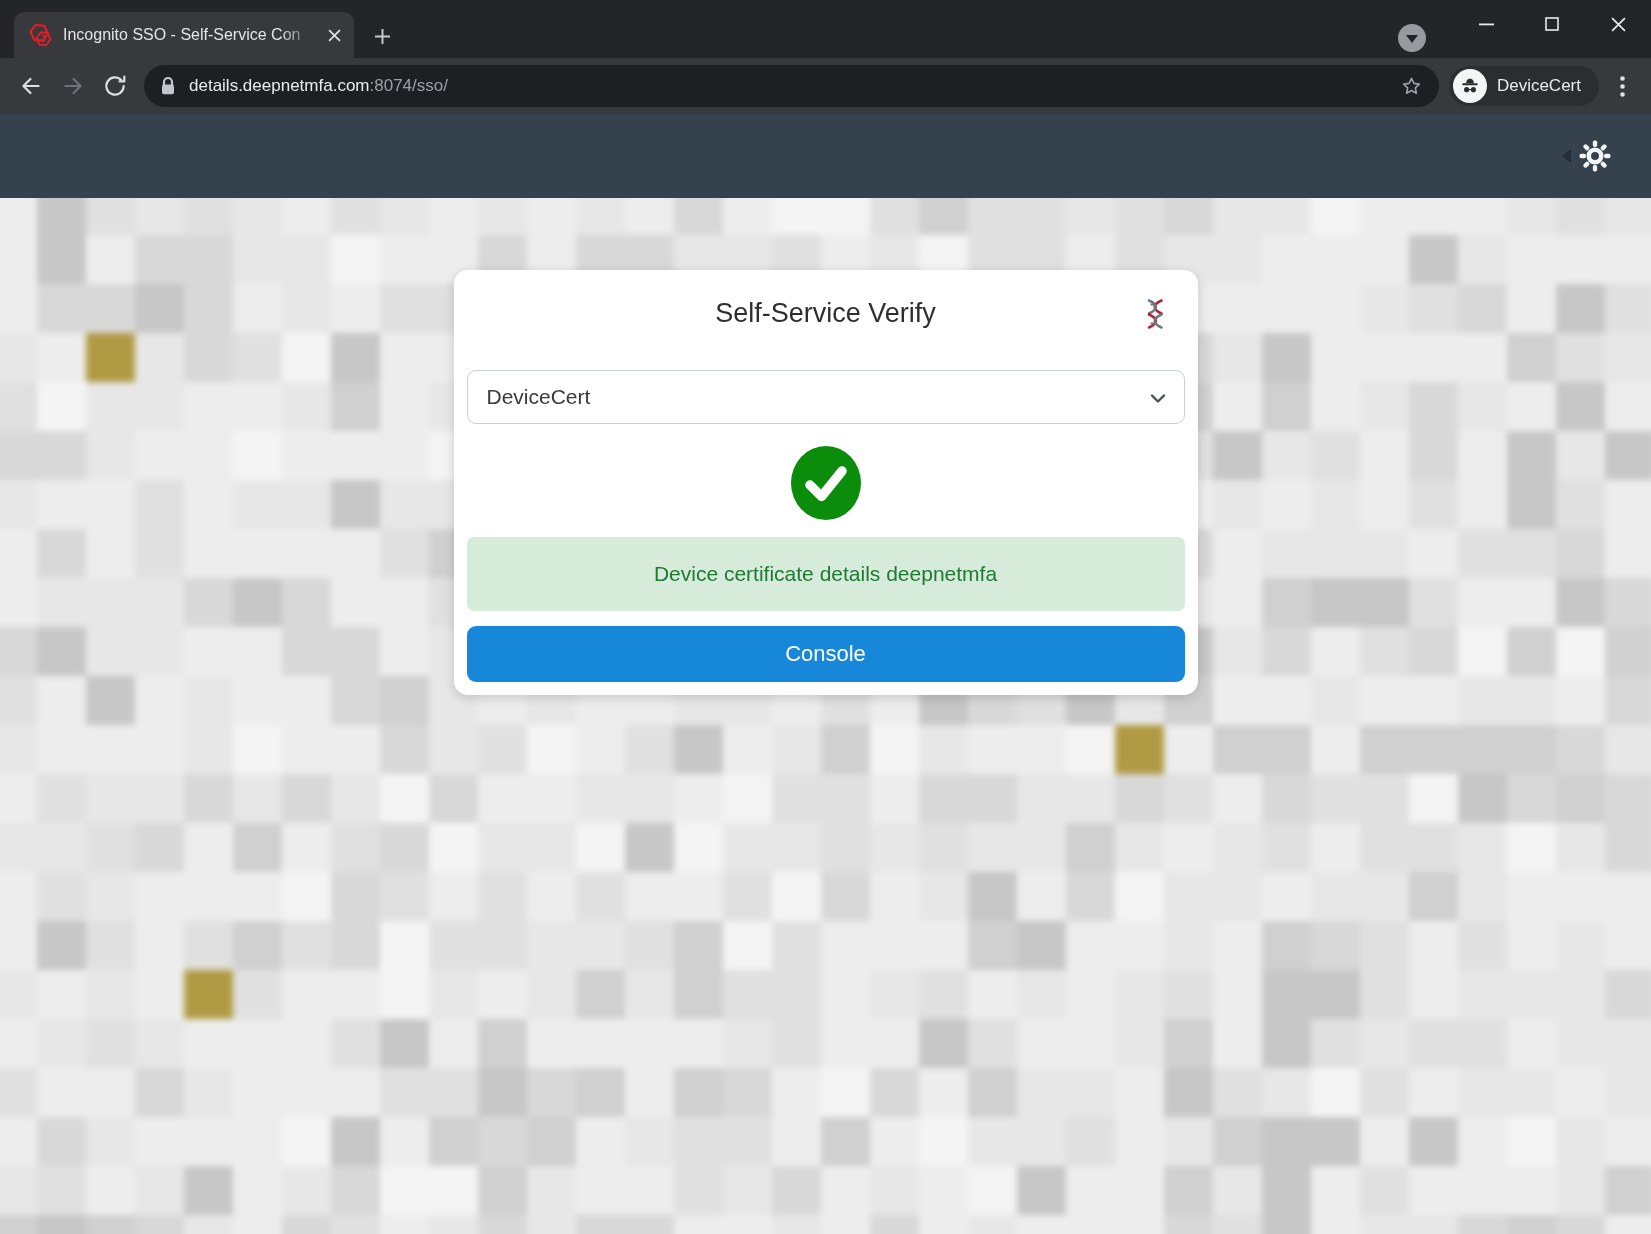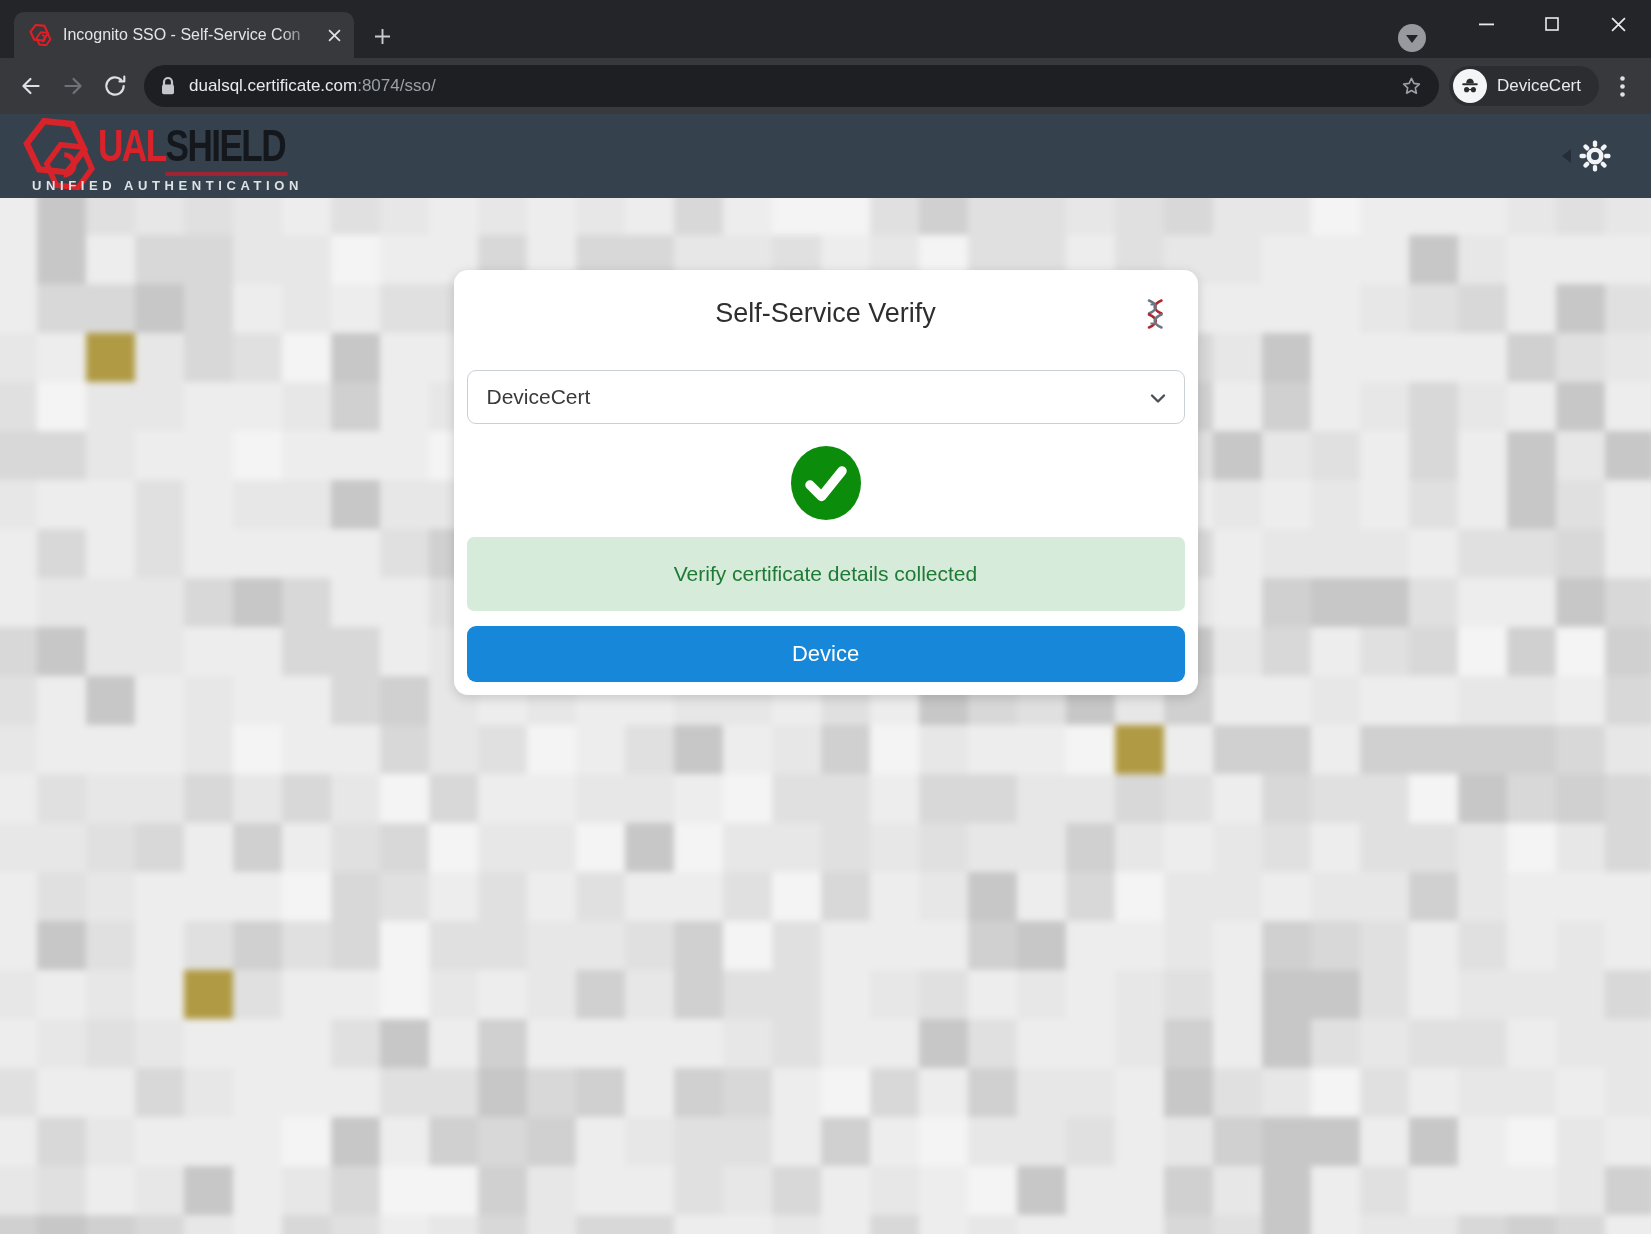--- a/index.html
+++ b/index.html
@@ -161,21 +161,21 @@
           <path d="M20.6 3.4v4.4h-4.4"></path>
         </svg>
     </div>
     <div class="addressbar">
       <span class="lock">
         <svg width="16" height="20" viewBox="0 0 16 20">
             <path d="M4 9V6a4 4 0 0 1 8 0v3" stroke="#c3c7cc" stroke-width="2.2" fill="none"></path>
             <rect x="2" y="8.6" width="12" height="9.6" rx="1.8" fill="#c3c7cc"></rect>
           </svg>
       </span>
-      <span class="url"><span>dualsql.certificate.com</span><span class="dim">:8074/sso/</span></span>
+      <span class="url"><span>details.deepnetmfa.com</span><span class="dim">:8074/sso/</span></span>
       <span class="url-spacer"></span>
       <span class="star">
         <svg width="23" height="23" viewBox="0 0 24 24" fill="none" stroke="#9aa0a6" stroke-width="1.7" stroke-linejoin="round">
             <path d="M12 3.6l2.5 5.2 5.7.7-4.2 3.9 1.1 5.6-5.1-2.8-5.1 2.8 1.1-5.6L3.8 9.5l5.7-.7z"></path>
           </svg>
       </span>
     </div>
     <div class="incognito-chip">
       <span class="incog-circle">
         <svg width="22" height="22" viewBox="0 0 24 24" fill="#2a2c2f">
@@ -191,31 +191,20 @@
     <div class="menu-dots">
       <svg width="5" height="21" viewBox="0 0 5 21" fill="#dfe1e5">
           <circle cx="2.5" cy="2.5" r="2.3"></circle>
           <circle cx="2.5" cy="10.5" r="2.3"></circle>
           <circle cx="2.5" cy="18.5" r="2.3"></circle>
         </svg>
     </div>
   </div>
 
   <div class="site-header">
-    <div class="brand">
-      <svg class="brand-icon" width="84" height="72" viewBox="0 0 100 92">
-        <g fill="none" stroke="#d8232a" transform="rotate(6 50 46)">
-          <path d="M28 6 L64 6 L83 37 L64 68 L28 68 L9 37 Z" stroke-width="8"></path>
-          <path d="M52 34 L80 34 L95 60 L80 86 L52 86 L37 60 Z" stroke-width="7"></path>
-          <path d="M58 46 a13 13 0 0 1 2 26" stroke-width="6"></path>
-        </g>
-      </svg>
-      <div class="brand-name"><span class="brand-prefix">UAL</span><span class="brand-suffix">SHIELD</span></div>
-      <div class="brand-tagline">UNIFIED AUTHENTICATION</div>
-    </div>
     <div class="header-right">
       <span class="collapse-tri"></span>
       <svg width="32" height="32" viewBox="0 0 30 30">
         <g fill="#f2f4f5">
           <circle cx="15" cy="15" r="8"></circle>
           <g>
             <rect x="13" y="0.5" width="4" height="6" rx="1.6"></rect>
             <rect x="13" y="0.5" width="4" height="6" rx="1.6" transform="rotate(45 15 15)"></rect>
             <rect x="13" y="0.5" width="4" height="6" rx="1.6" transform="rotate(90 15 15)"></rect>
             <rect x="13" y="0.5" width="4" height="6" rx="1.6" transform="rotate(135 15 15)"></rect>
@@ -1004,19 +993,19 @@
           <svg class="select-chevron" width="24" height="24" viewBox="0 0 24 24" fill="none" stroke="#4a4f55" stroke-width="2.4" stroke-linecap="round" stroke-linejoin="round">
               <path d="M6 9.5l6 6 6-6"></path>
             </svg>
         </div>
         <div class="check-wrap">
           <svg width="74" height="78" viewBox="0 0 74 78">
             <ellipse cx="37" cy="39" rx="35" ry="37" fill="#0b8c0b"></ellipse>
             <path d="M21 41l11.5 11.5L53 27" stroke="#fff" stroke-width="9.5" fill="none" stroke-linecap="round" stroke-linejoin="round"></path>
           </svg>
         </div>
-        <div class="alert">Verify certificate details collected</div>
-        <button class="verify">Device</button>
+        <div class="alert">Device certificate details deepnetmfa</div>
+        <button class="verify">Console</button>
       </div>
     </div>
   </div>
 
 </div>
 
 </body></html>

